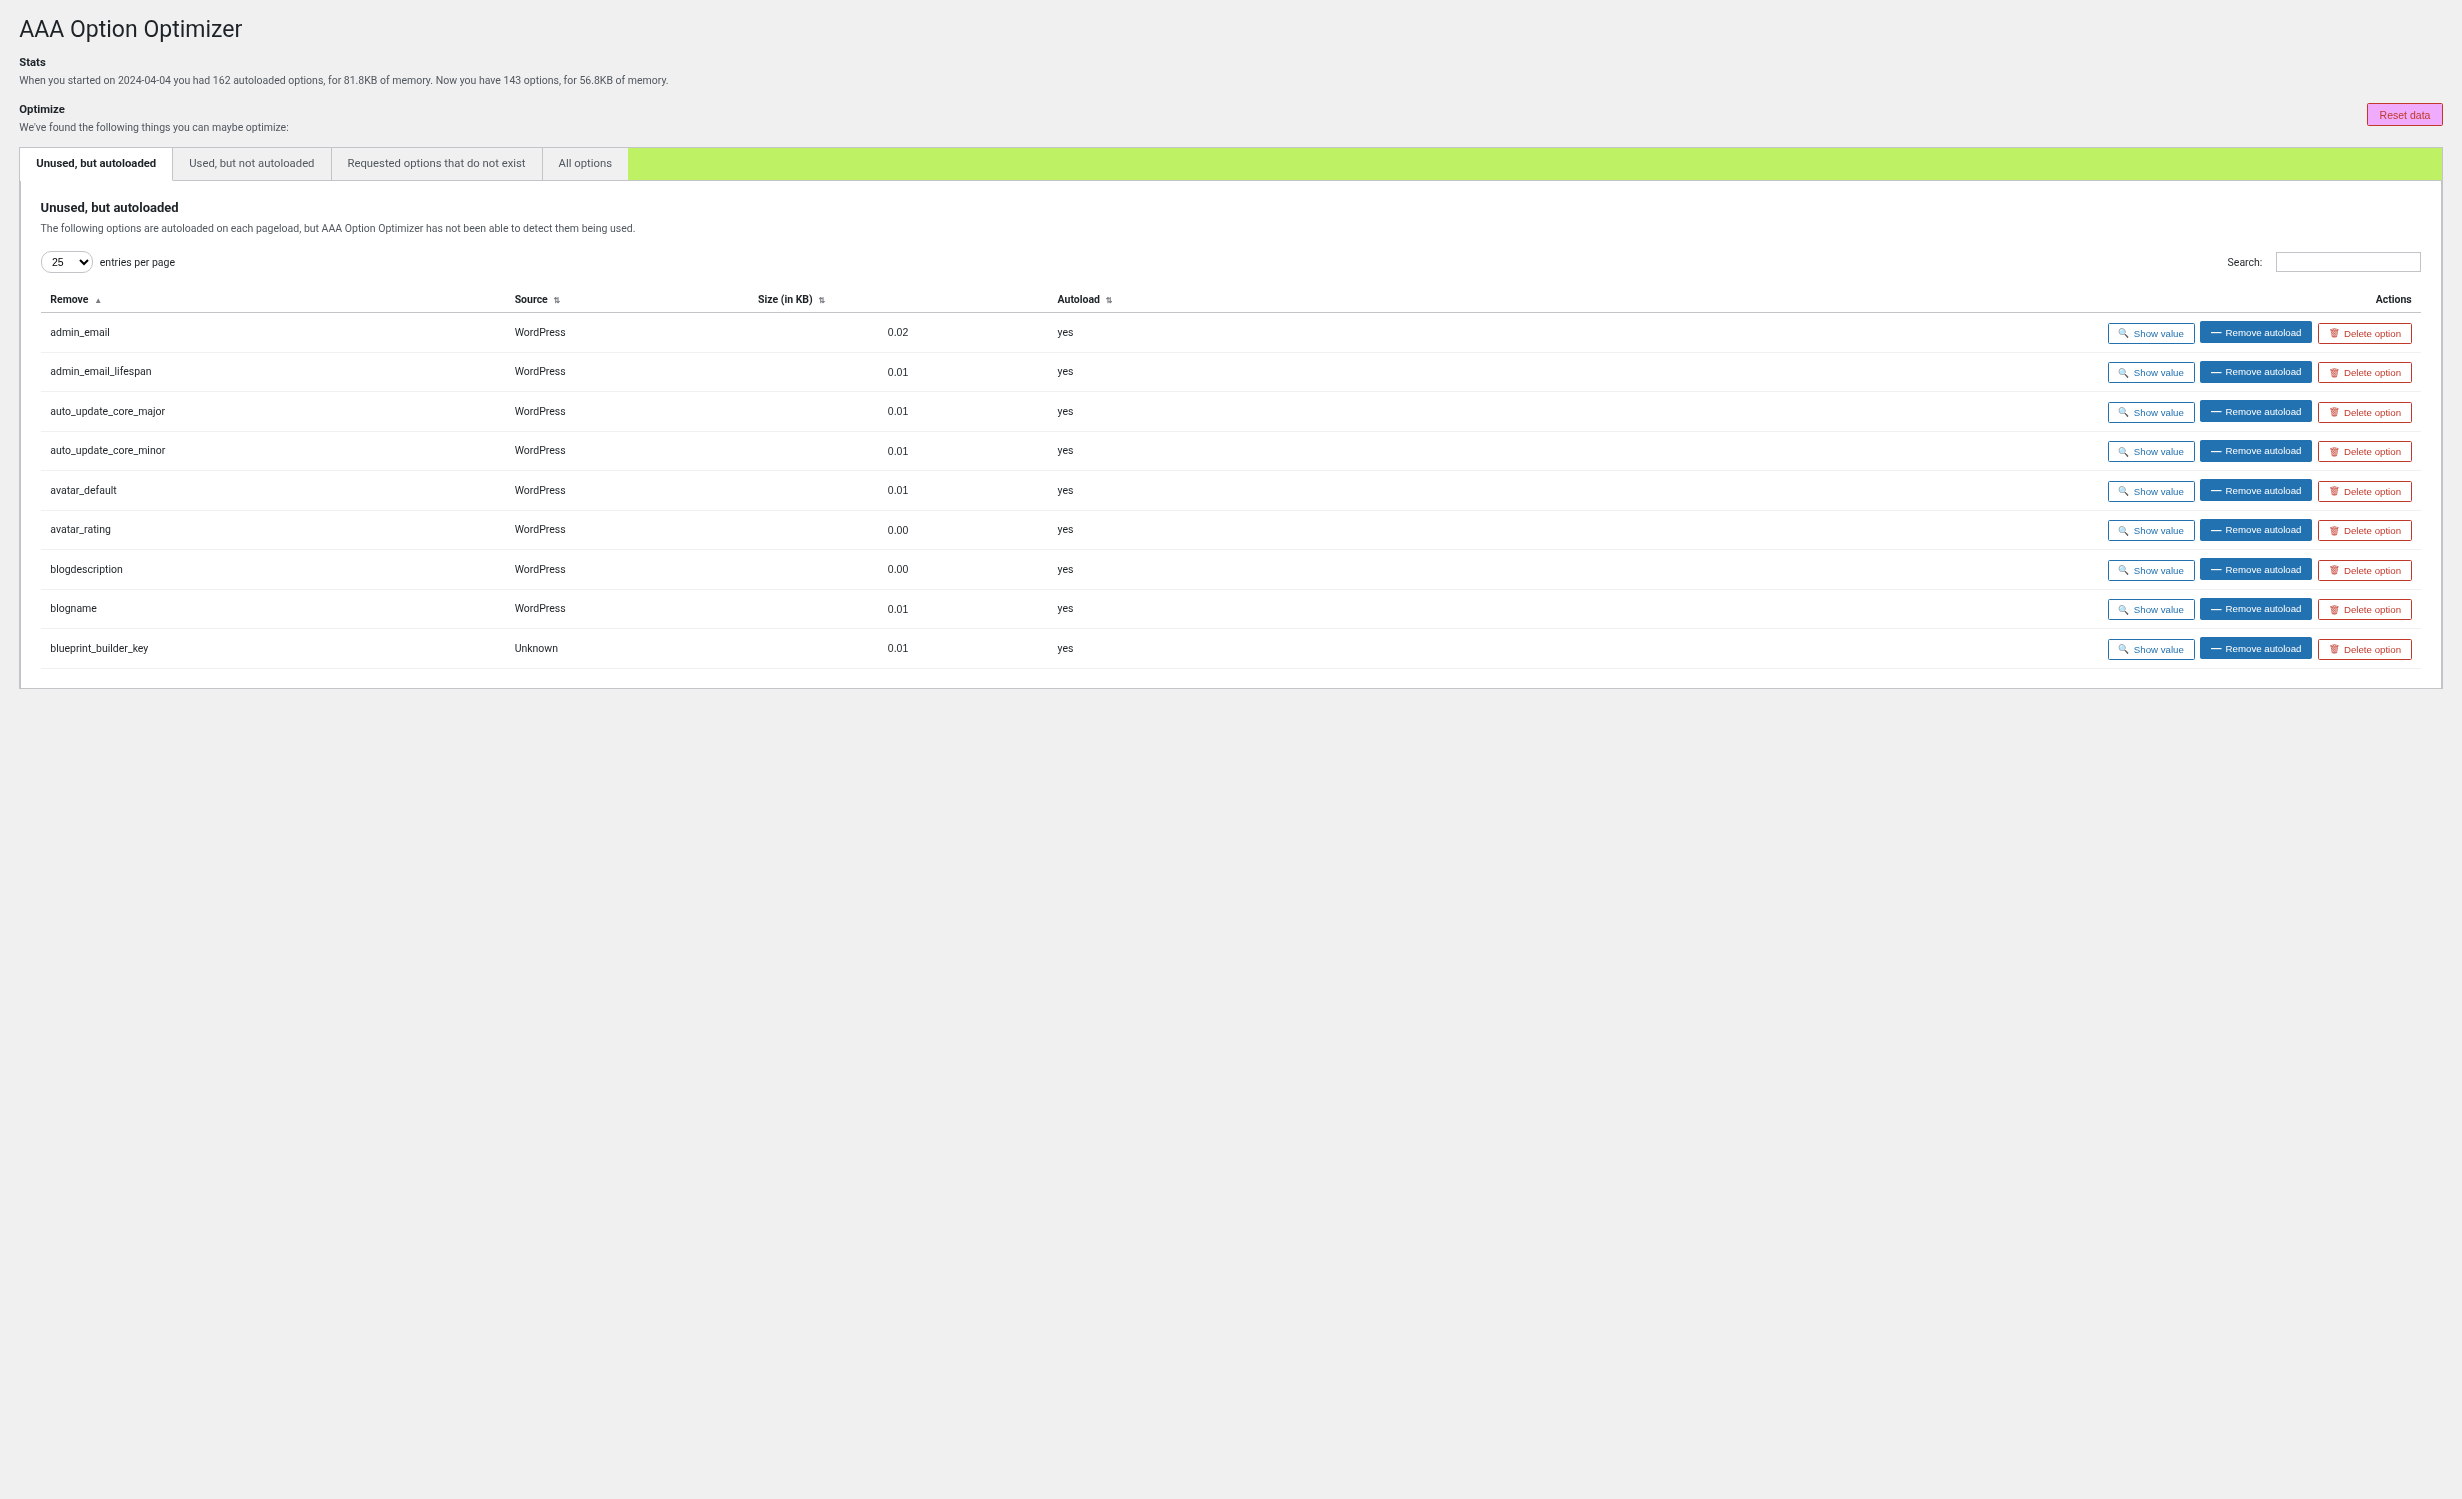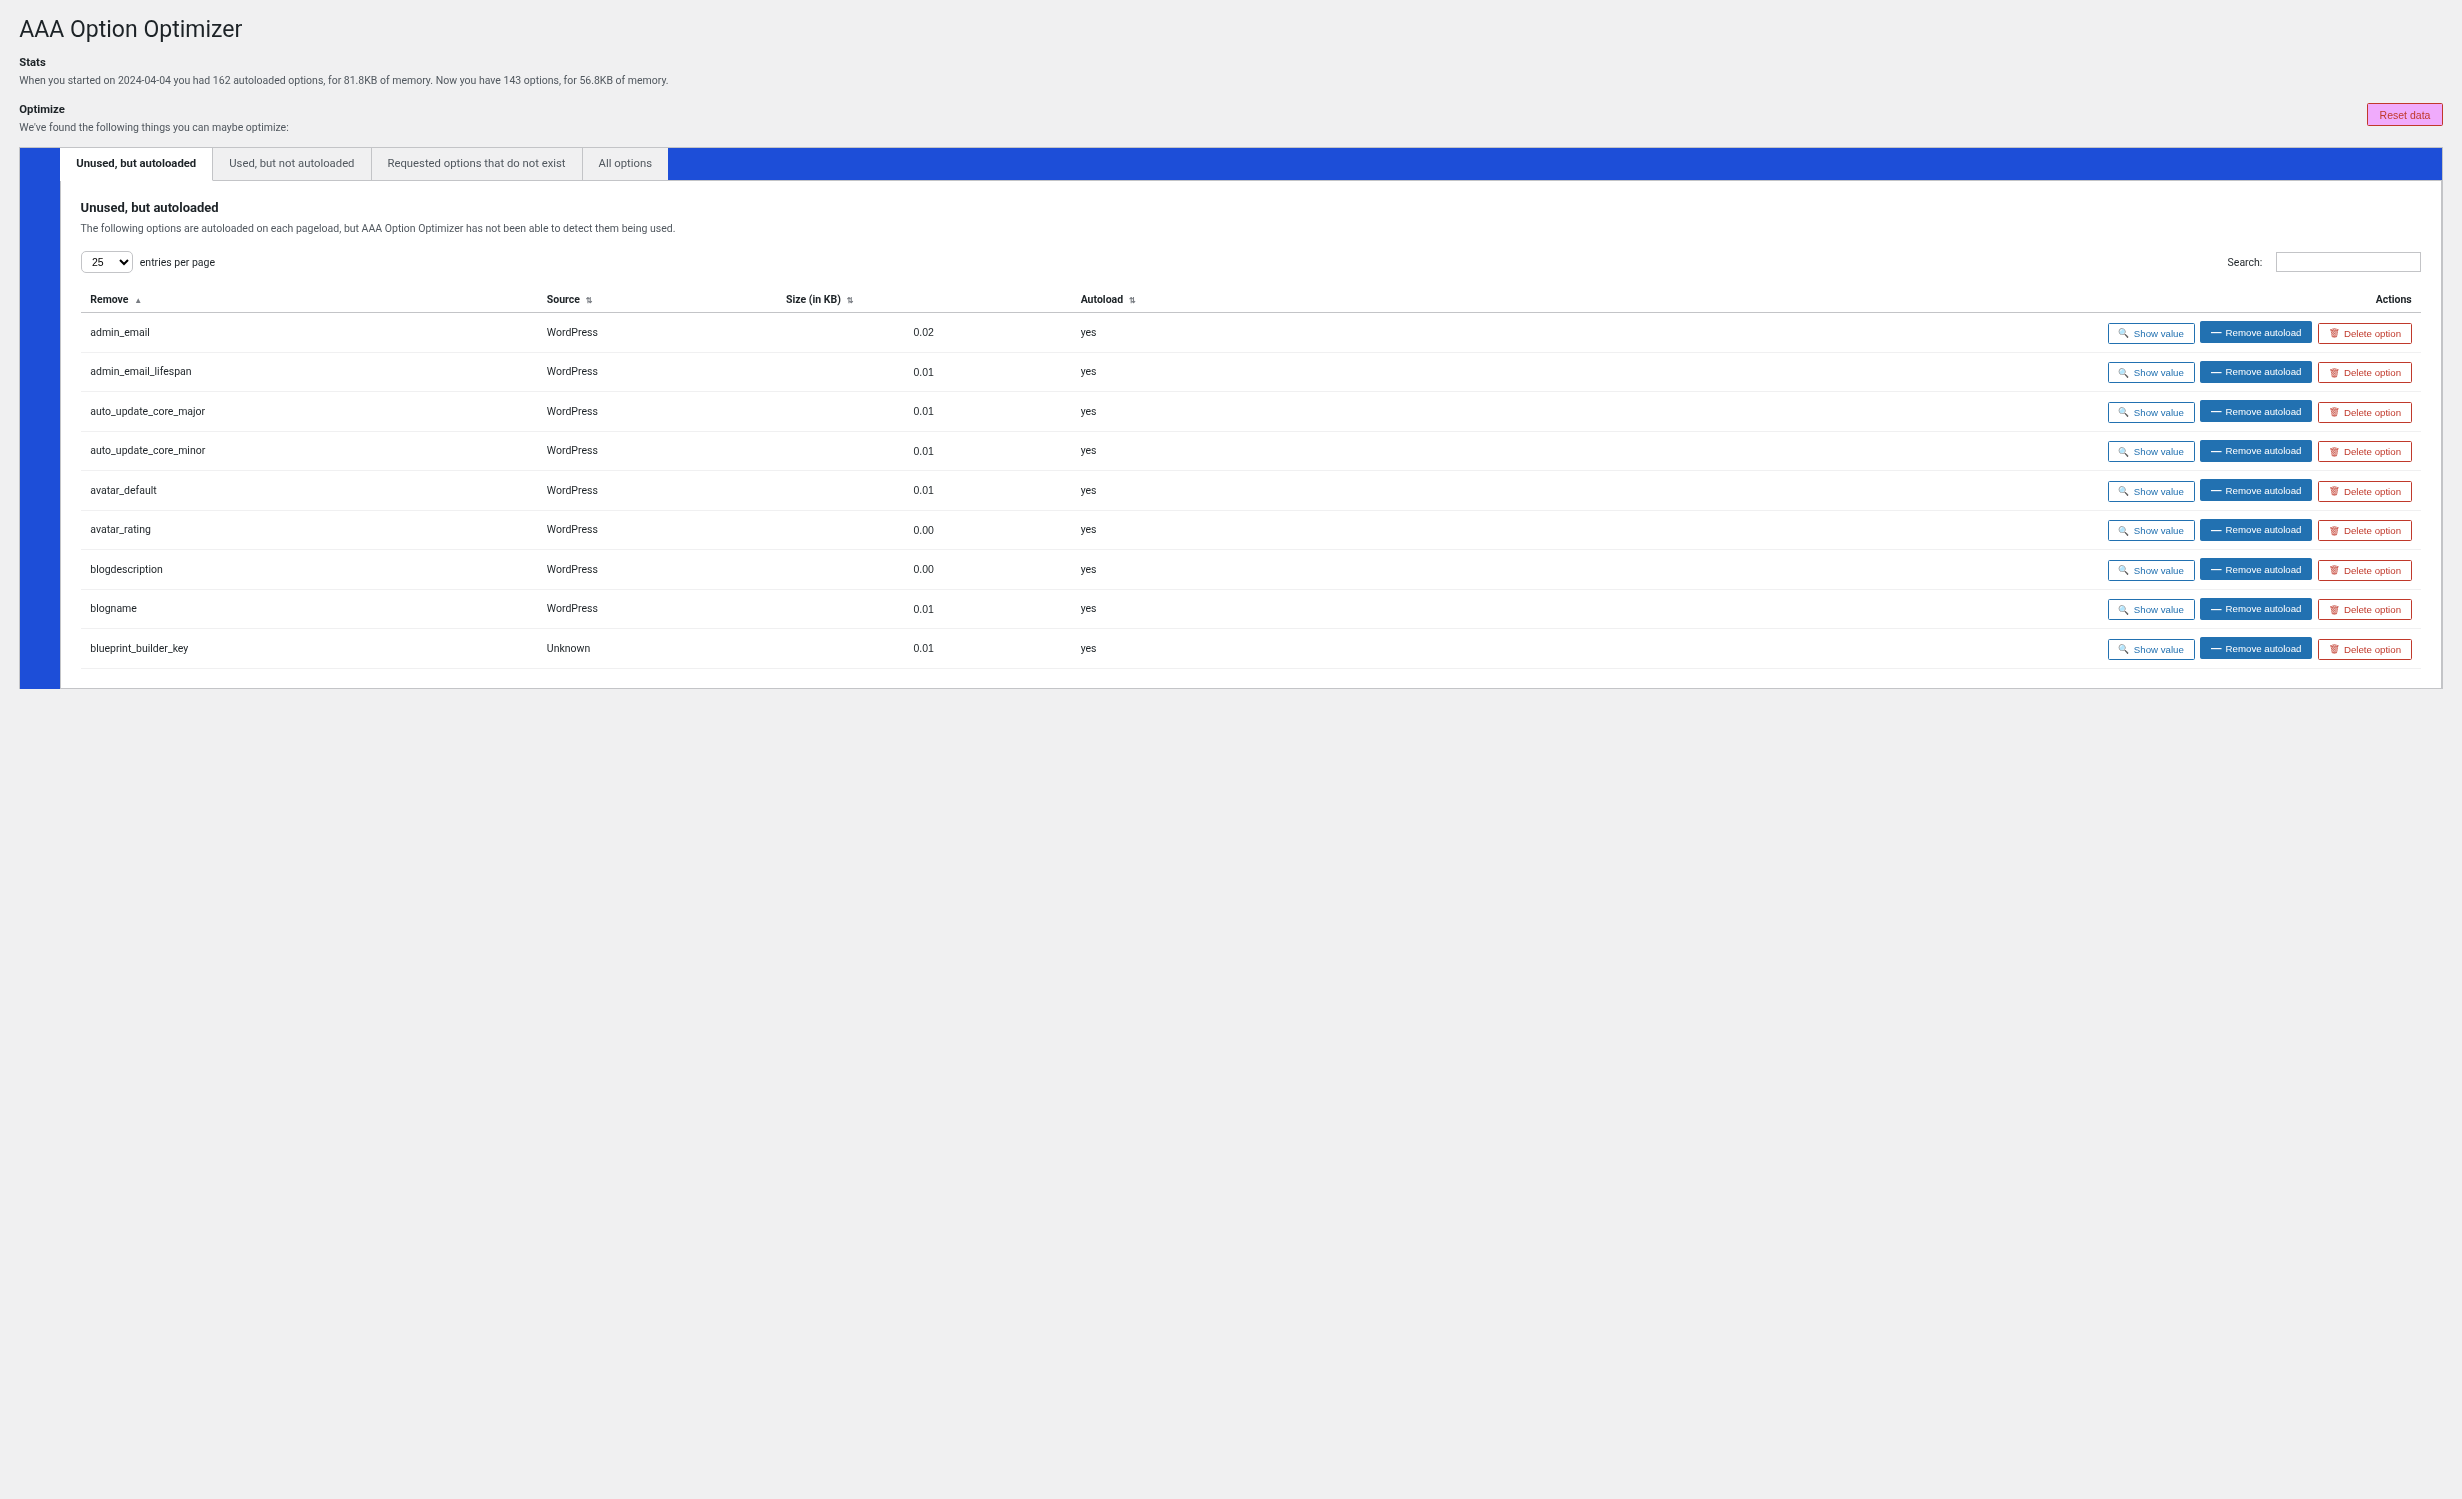--- a/index.html
+++ b/index.html
@@ -34,25 +34,24 @@
       color: #c0392b;
       padding: 4.8px 11.3px;
       font-size: 10.5px;
       cursor: pointer;
       border-radius: 1.6px;
       white-space: nowrap;
     }
 
     
     .tabs-wrapper {
-      background: #1d4ed8;
+      background: #bef264;
       border: 0.8px solid #c3c4c7;
       border-bottom: none;
       margin-bottom: 16px;
-      padding-left: 40px;
     }
     .tabs {
       display: flex;
       border-bottom: 0.8px solid #c3c4c7;
     }
     .tab {
       padding: 9.7px 16px;
       font-size: 11.3px;
       cursor: pointer;
       color: #50575e;
@@ -99,21 +98,21 @@
       align-items: center;
       gap: 6.4px;
       font-size: 10.5px;
     }
     .entries-select {
       border: 0.8px solid #c3c4c7;
       background: #fff;
       padding: 3.2px 6.4px;
       font-size: 10.5px;
       cursor: pointer;
-      border-radius: 5px;
+      border-radius: 10px;
     }
     .search-control {
       display: flex;
       align-items: center;
       gap: 14px;
       font-size: 10.5px;
     }
     .search-input {
       border: 0.8px solid #c3c4c7;
       padding: 3.2px 6.4px;

